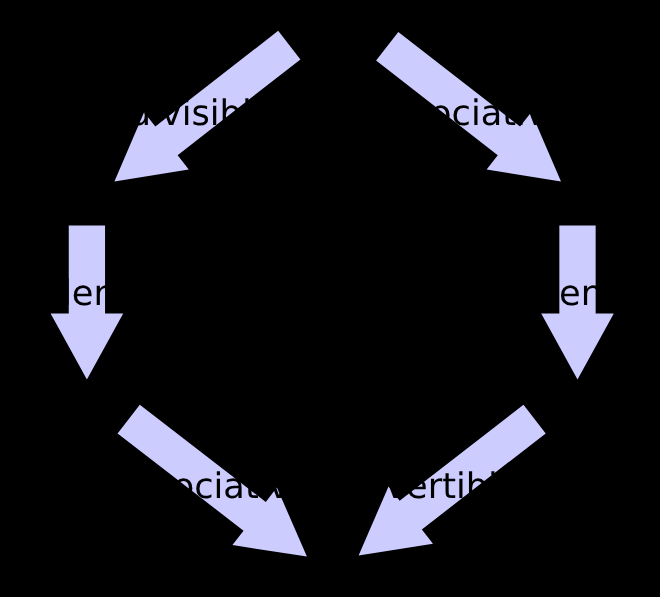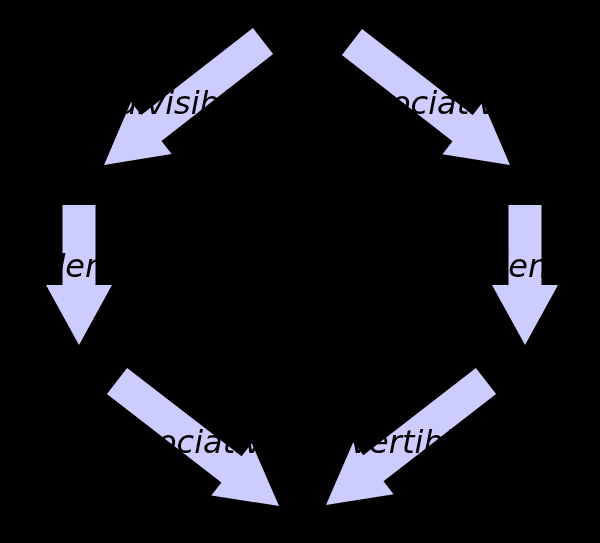--- a/index.html
+++ b/index.html
@@ -7,21 +7,20 @@
     padding: 0;
     background: #000000;
   }
   #canvas {
     position: relative;
     width: 600px;
     height: 543px;
     background: #f9a8d4;
     overflow: hidden;
     font-family: "DejaVu Sans", sans-serif;
-    font-style: italic;
   }
   #diagram-svg {
     display: block;
     width: 600px;
     height: 543px;
   }
   #diagram-svg text {
     font-family: "DejaVu Sans", sans-serif;
   }
 </style>

